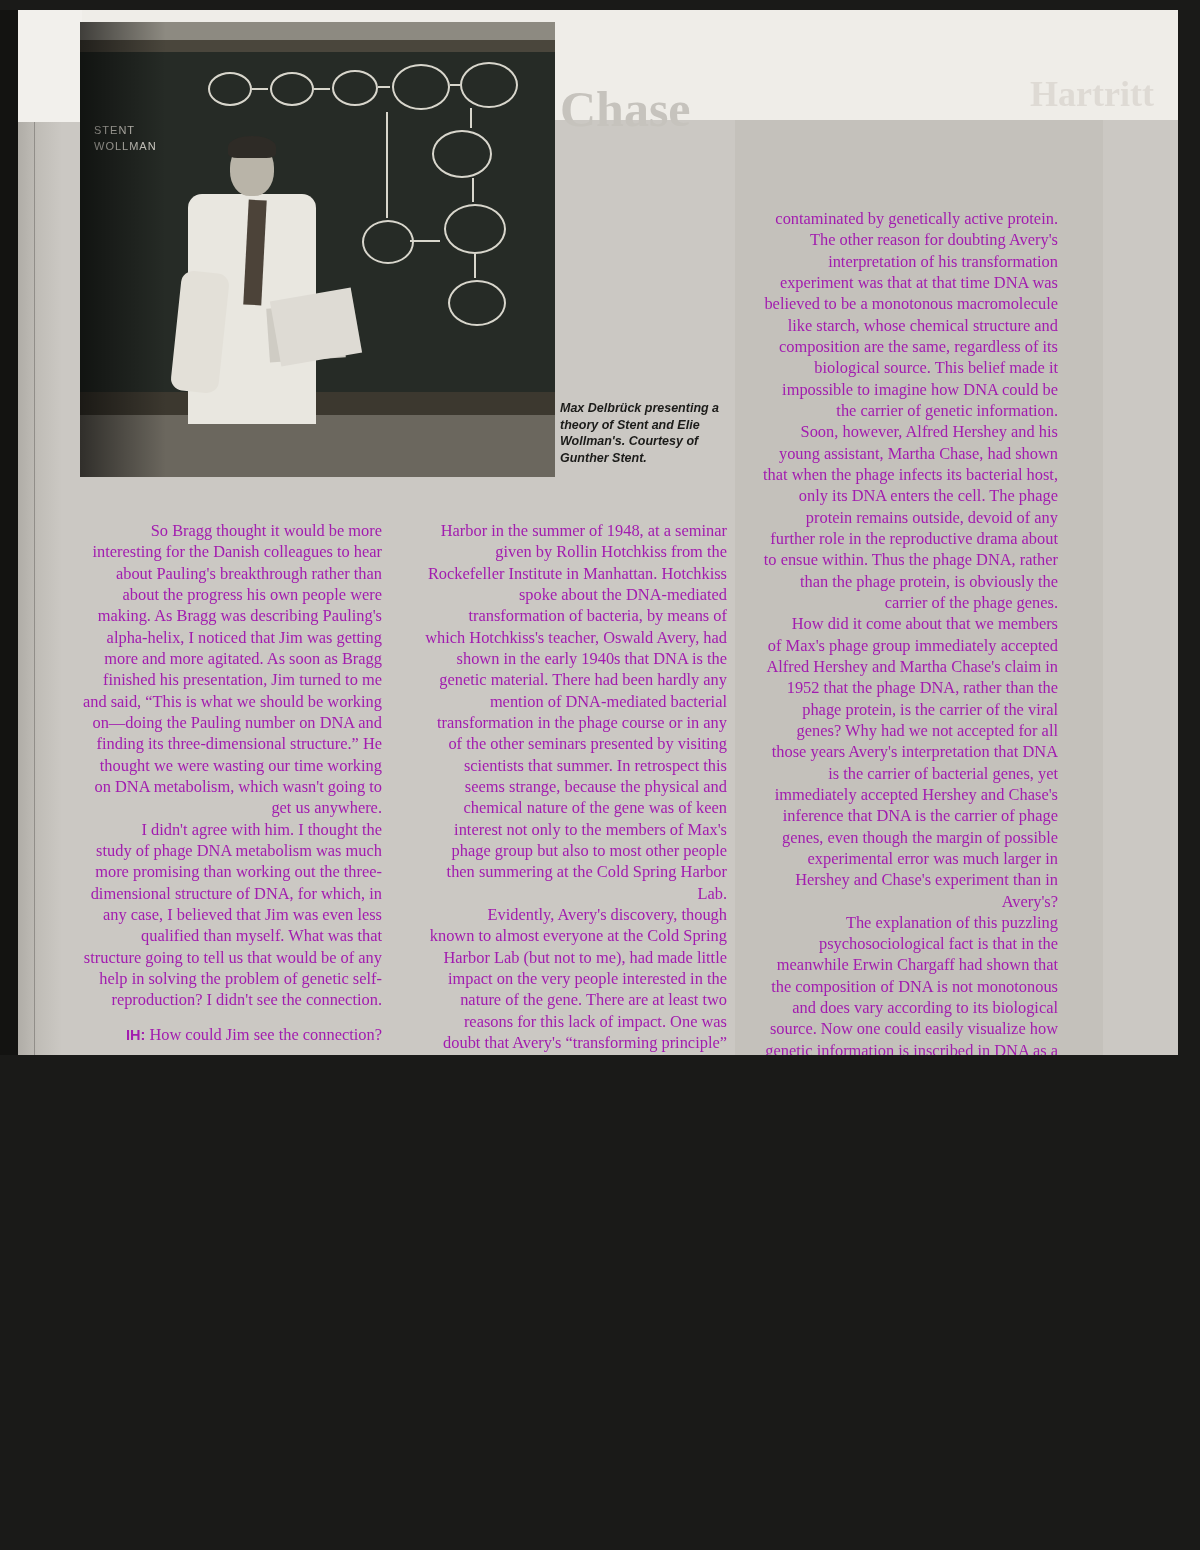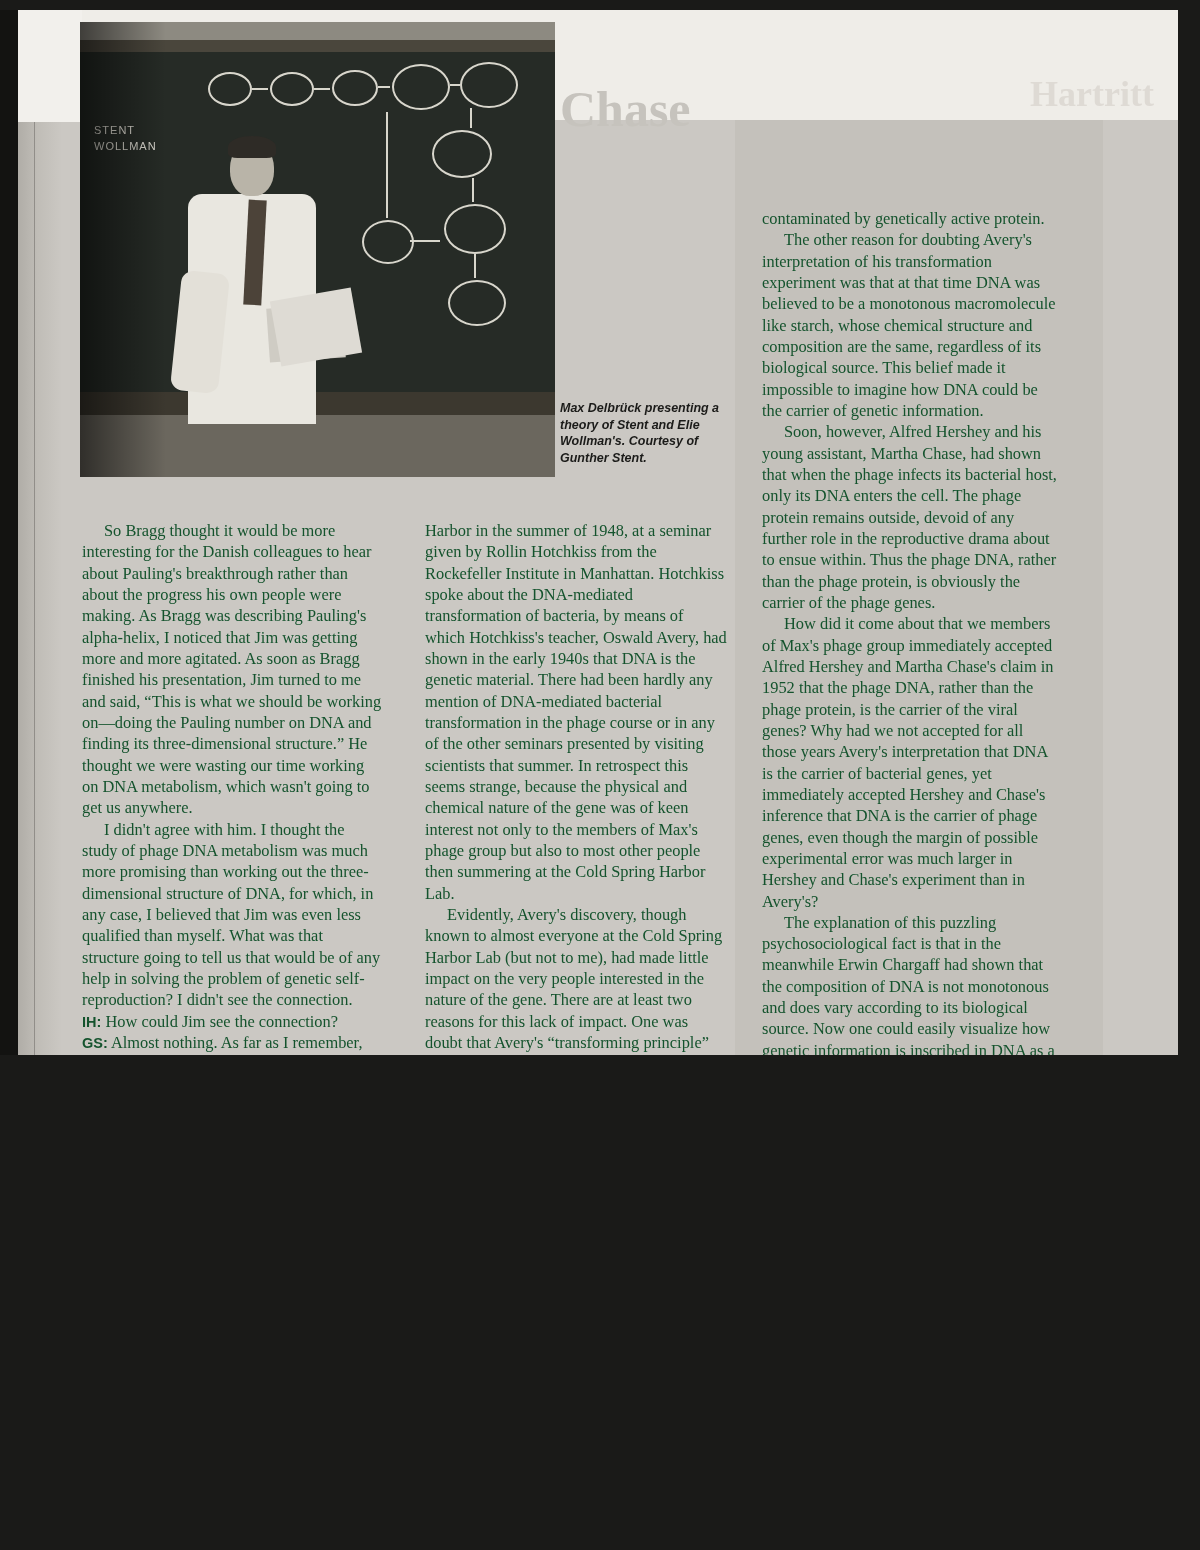--- a/index.html
+++ b/index.html
@@ -219,29 +219,29 @@
     font-style: italic;
     line-height: 1.32;
     color: #1b1b19;
   }
   
   .col {
     position: absolute;
     top: 520px;
     font-size: 16.4px;
     line-height: 1.30;
-    color: #14532d;
-    text-align: left;
+    color: #a21caf;
+    text-align: right;
   }
   .col p {
     margin: 0 0 0 0;
     text-indent: 22px;
   }
   .col p.first { text-indent: 0; }
-  .col p.qa { text-indent: 0; }
+  .col p.qa { text-indent: 0; margin-top: 13px; }
   .speaker {
     font-family: "Liberation Sans", sans-serif;
     font-weight: bold;
     font-size: 14.5px;
   }
   #col1 { left: 82px; width: 300px; }
   #col2 { left: 425px; width: 302px; }
   #col3 { left: 762px; width: 296px; top: 208px; }
   
   .side-text {

